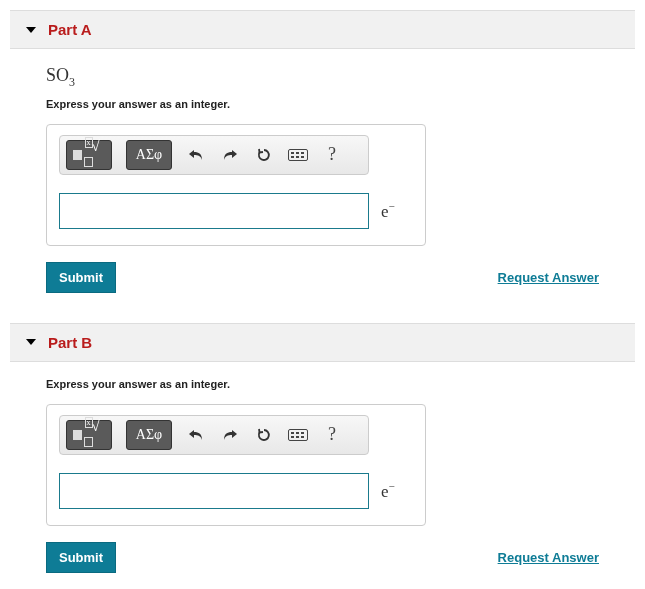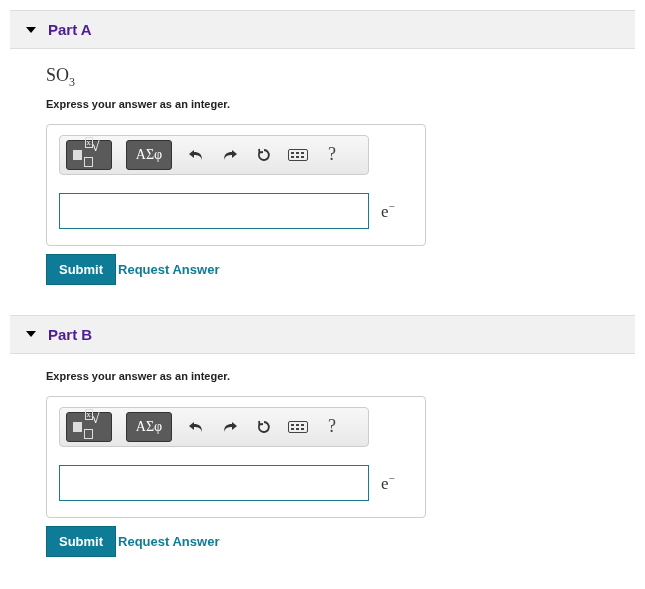--- a/index.html
+++ b/index.html
@@ -25,21 +25,21 @@
   }
   .caret {
     width: 0; height: 0;
     border-left: 5px solid transparent;
     border-right: 5px solid transparent;
     border-top: 6px solid #000;
   }
   .part-title {
     font-weight: bold;
     font-size: 15px;
-    color: #4c1d95;
+    color: #b91c1c;
   }
   .part-body { padding: 16px 36px 10px 36px; }
   .formula {
     font-family: "Times New Roman", Times, serif;
     font-size: 18px;
     margin-bottom: 8px;
   }
   .formula sub { font-size: 12px; }
   .instr {
     font-weight: bold;
@@ -133,38 +133,40 @@
     font-size: 14px;
     outline: none;
   }
   .unit {
     font-family: "Times New Roman", serif;
     font-size: 17px;
     color: #333;
   }
   .unit sup { font-size: 11px; }
   .actions {
-    margin-top: 8px;
+    margin-top: 16px;
     display: flex;
     align-items: center;
     gap: 2px;
+    justify-content: space-between;
   }
   .submit-btn {
     background: #0e7c96;
     color: #fff;
     border: 1px solid #0a6a80;
     font-weight: bold;
     font-size: 13px;
     padding: 7px 12px;
     cursor: pointer;
   }
   .req-link {
     color: #0e7c96;
     font-weight: bold;
     font-size: 13px;
+    text-decoration: underline;
     cursor: pointer;
   }
 </style>
 </head>
 <body>
 
 <div class="part">
   <div class="part-header">
     <div class="caret"></div>
     <div class="part-title">Part A</div>

